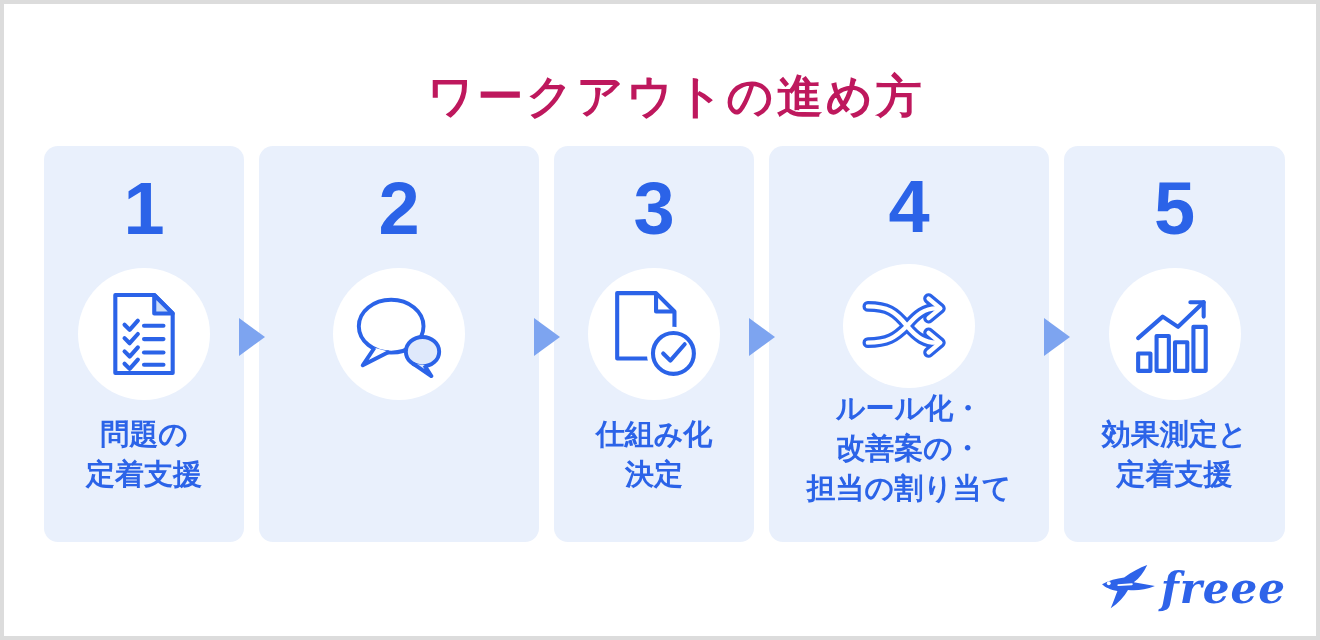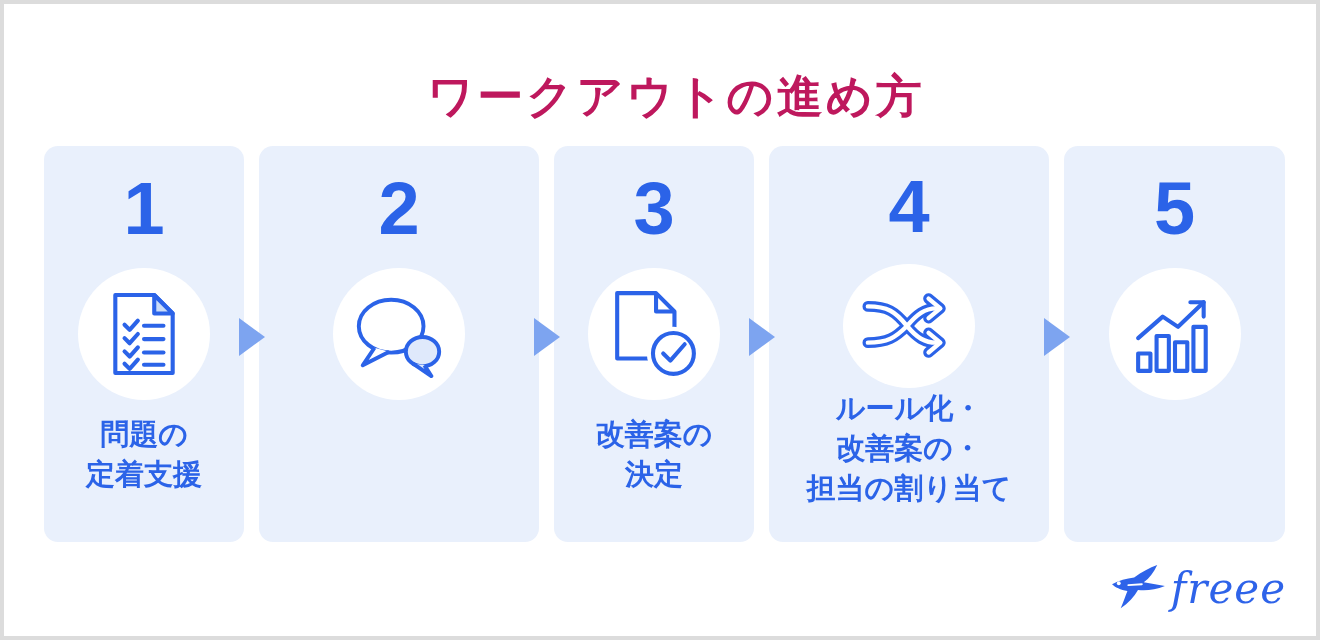--- a/index.html
+++ b/index.html
@@ -43,21 +43,21 @@
     border-top:19px solid transparent; border-bottom:19px solid transparent;
     border-left:26px solid #7DA4F0;
   }
   .icon { display:block; }
   .logo {
     position:absolute; right:30px; bottom:22px;
     display:flex; align-items:center; color:#2E63E9;
   }
   .logo .word {
     font-family:"DejaVu Serif","Liberation Serif",serif;
-    font-style:italic; font-weight:400; font-size:42px;
+    font-style:italic; font-weight:700; font-size:42px;
     letter-spacing:1px; margin-left:4px; line-height:1;
   }
 </style>
 </head>
 <body>
 
 <div class="frame">
 
   <h1 class="title">ワークアウトの進め方</h1>
 
@@ -112,21 +112,21 @@
       <div class="circle">
         <svg class="icon" width="90" height="88" viewBox="0 0 88 86">
           <path d="M8 3 H46 L64 21 V67 H8 Z" fill="#ffffff" stroke="#2B63E8" stroke-width="4" stroke-linejoin="round"></path>
           <path d="M46 3 V21 H64" fill="none" stroke="#2B63E8" stroke-width="4" stroke-linejoin="round"></path>
           <circle cx="63" cy="62" r="26" fill="#ffffff"></circle>
           <circle cx="63" cy="62" r="20" fill="#ffffff" stroke="#2B63E8" stroke-width="4"></circle>
           <polyline points="53 62 60 69 74 53" fill="none" stroke="#2B63E8" stroke-width="4" stroke-linecap="round" stroke-linejoin="round"></polyline>
         </svg>
       </div>
       <div class="label-wrap">
-        <p class="label">改善案の
+        <p class="label">仕組み化
 決定</p>
       </div>
     </div>
 
     <div class="gapcol">
       <span class="tri"></span>
     </div>
 
     <div class="card w280">
       <div class="num">4</div>
@@ -164,20 +164,24 @@
           <g fill="#ffffff" stroke="#2B63E8" stroke-width="4" stroke-linejoin="round">
             <rect x="6" y="61" width="12" height="17"></rect>
             <rect x="24" y="44" width="12" height="34"></rect>
             <rect x="42" y="50" width="12" height="28"></rect>
             <rect x="60" y="35" width="12" height="43"></rect>
           </g>
           <polyline points="6 46 30 25 45 35 70 11" fill="none" stroke="#2B63E8" stroke-width="4" stroke-linecap="round" stroke-linejoin="round"></polyline>
           <polyline points="57 11 70 11 70 25" fill="none" stroke="#2B63E8" stroke-width="4" stroke-linecap="round" stroke-linejoin="round"></polyline>
         </svg>
       </div>
+      <div class="label-wrap">
+        <p class="label">効果測定と
+定着支援</p>
+      </div>
     </div>
 
   </div>
 
   <div class="logo">
     <svg width="58" height="50" viewBox="0 0 60 52">
       <path d="M3 21 C10 17 18 15 26 14 C34 8 42 4 50 1 C46 9 42 15 36 19 L58 23 C48 27 38 28 30 27 C26 34 20 41 12 46 C15 39 17 33 19 28 C12 27 6 24 3 21 Z" fill="#2E63E9"></path>
       <circle cx="10" cy="20" r="2" fill="#ffffff"></circle>
       <path d="M20 22 L34 21" stroke="#ffffff" stroke-width="2" stroke-linecap="round" fill="none"></path>
     </svg>

